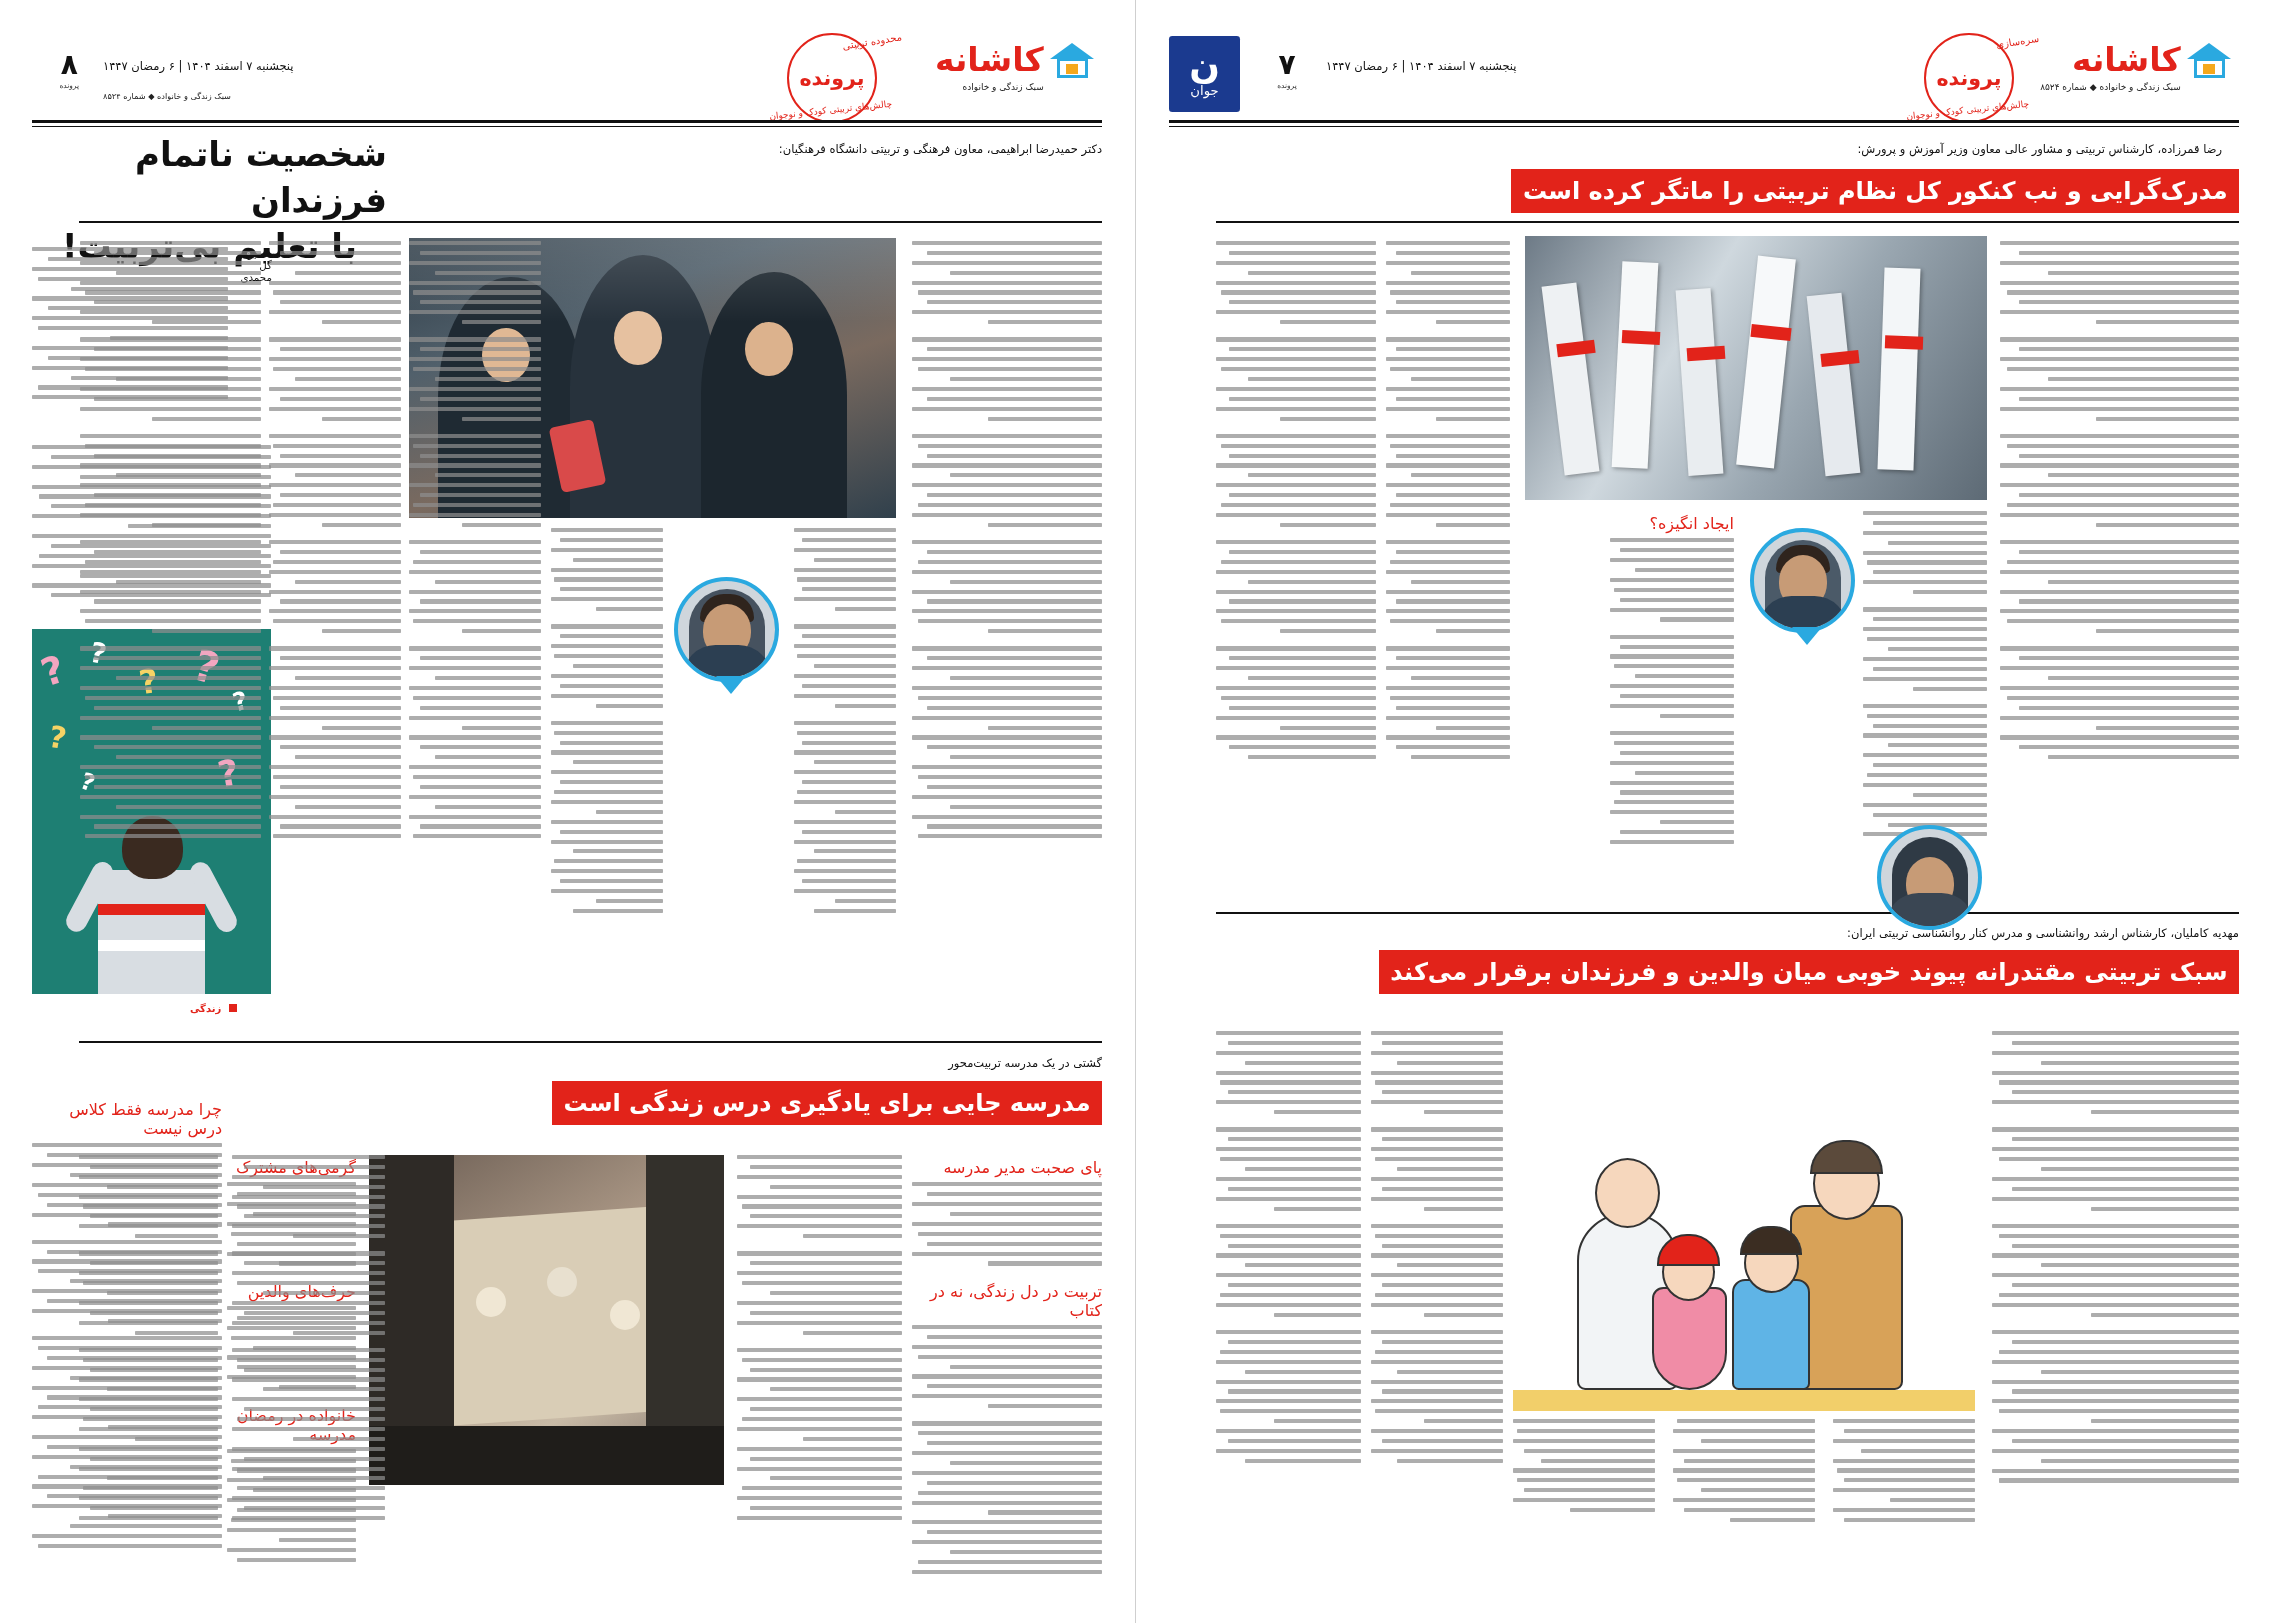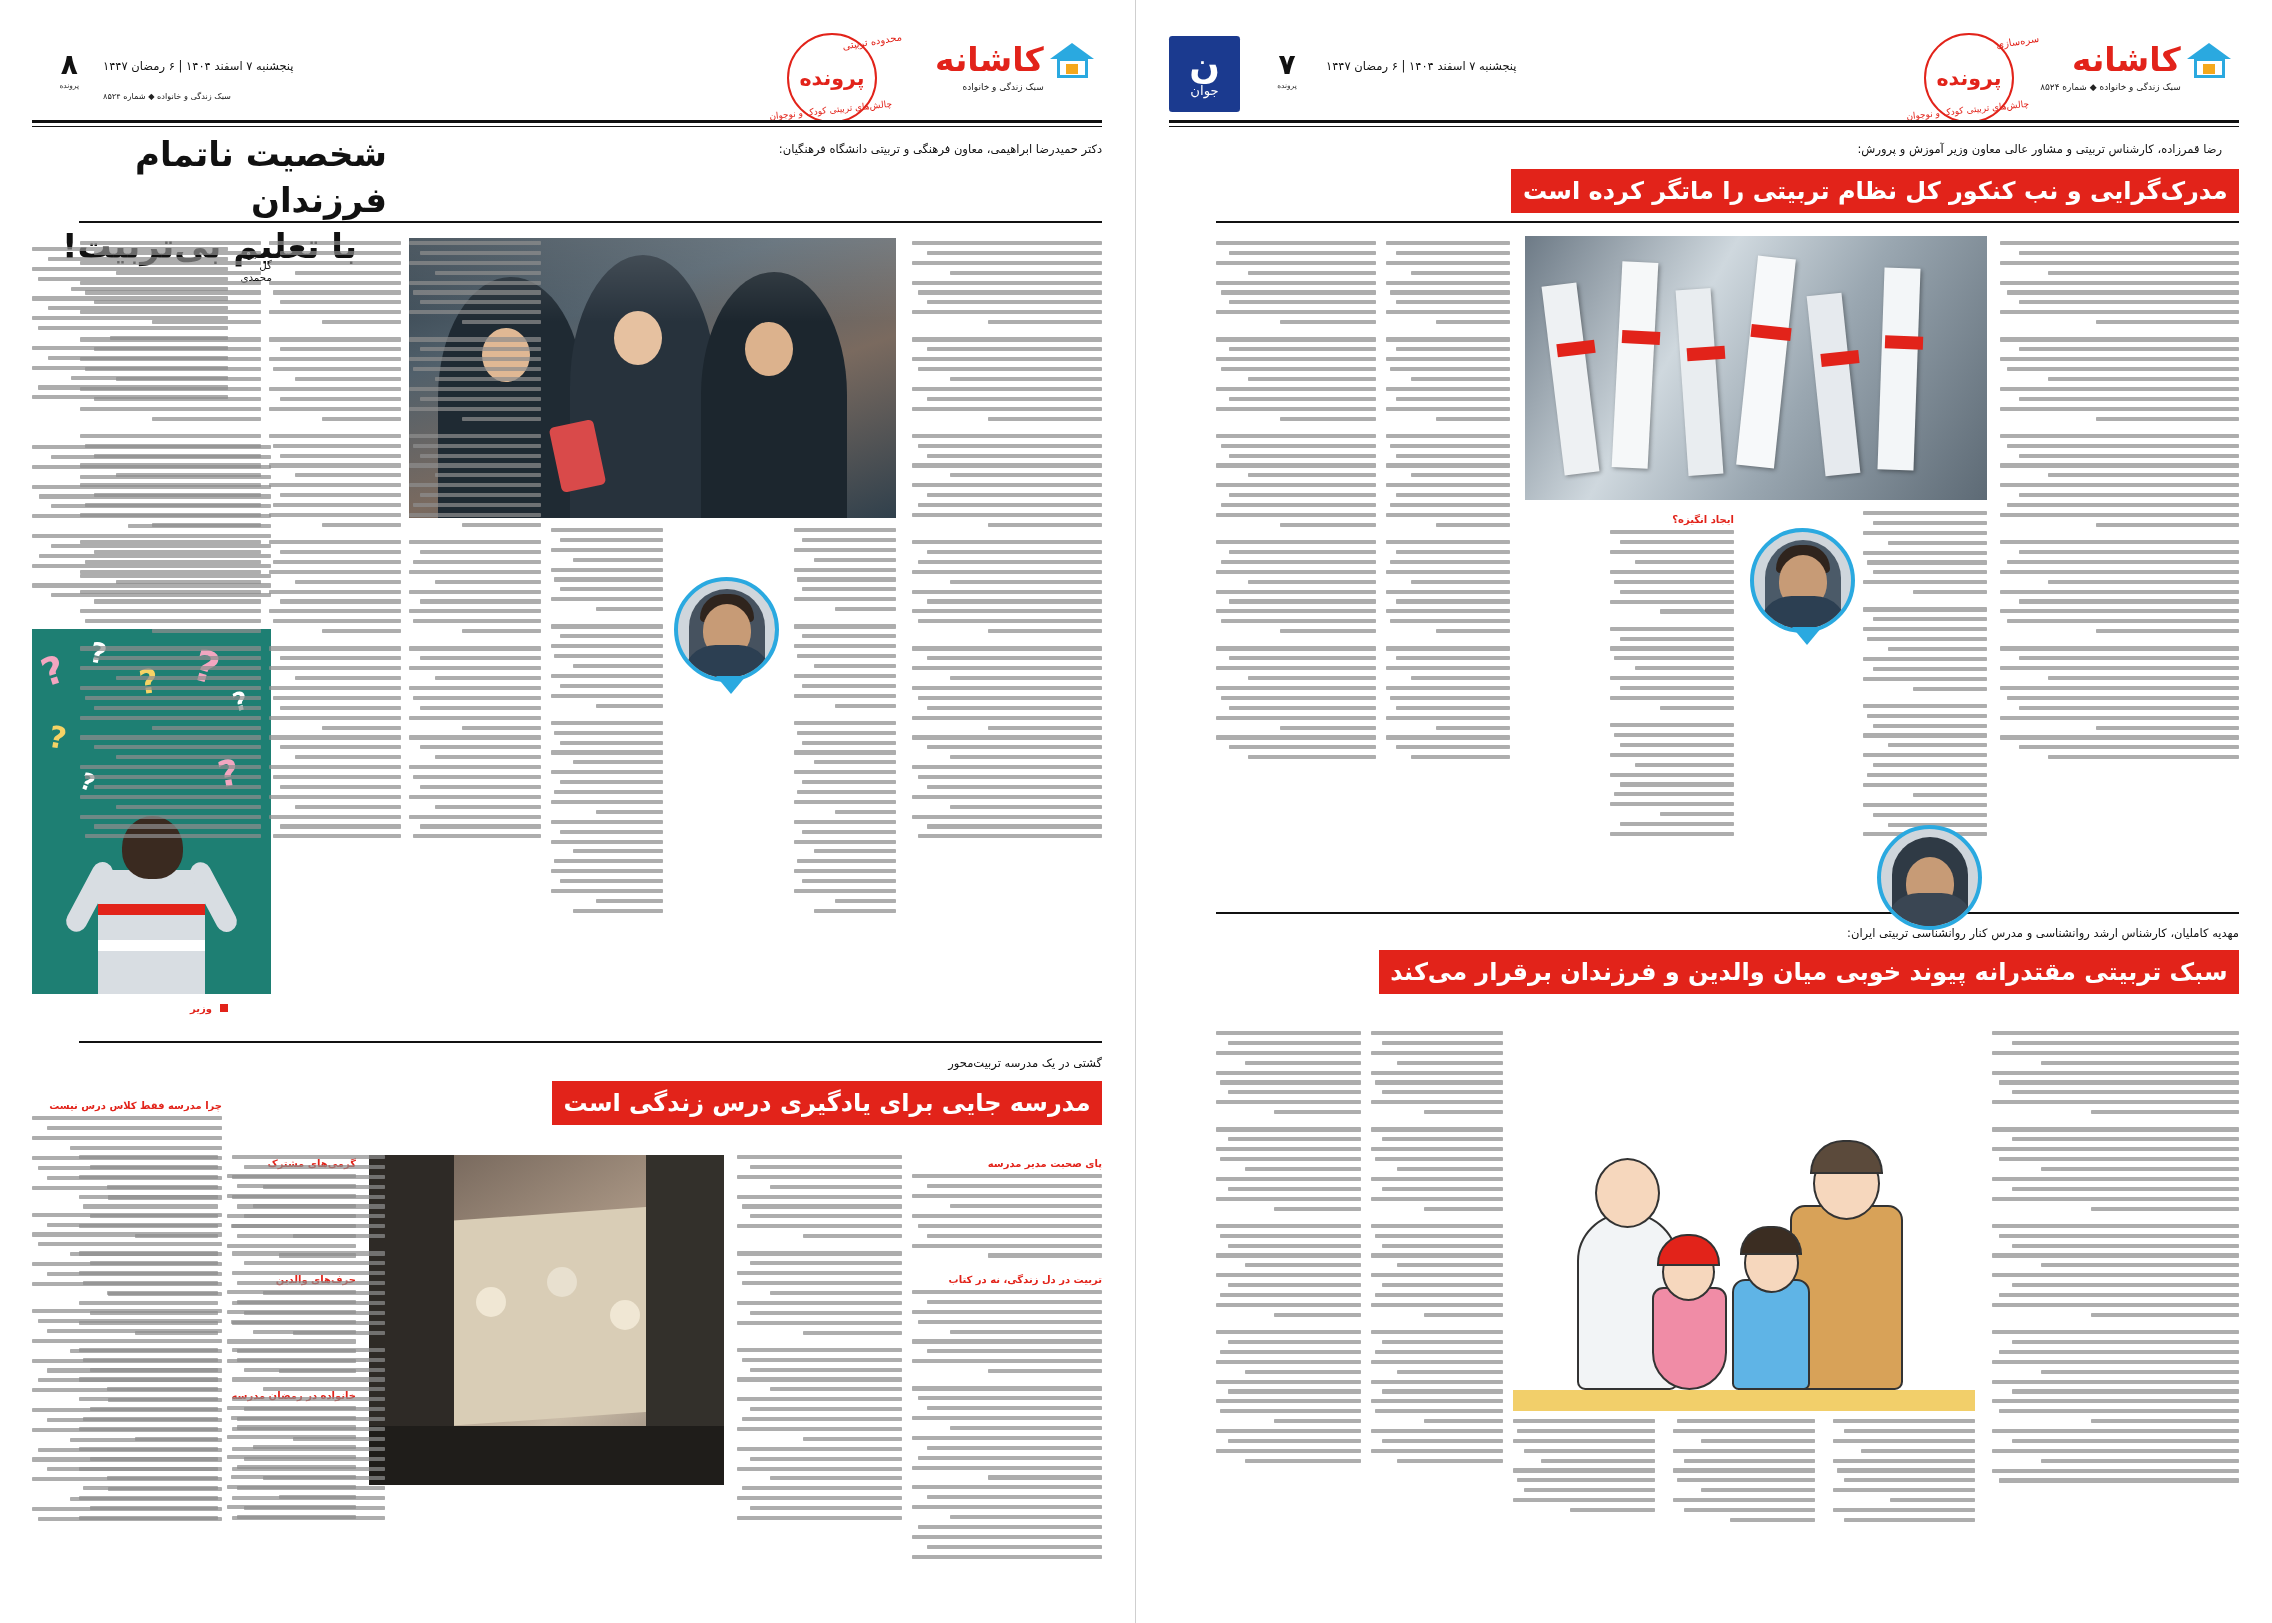--- a/index.html
+++ b/index.html
@@ -112,21 +112,21 @@
   .avatar .shirt{position:absolute;left:50%;bottom:0;transform:translateX(-50%);width:89px;height:33px;background:#2c3f52;border-radius:33px 33px 0 0;}
   .avatar .scarf{position:absolute;left:50%;top:8.2px;transform:translateX(-50%);width:76px;height:89px;background:#3d4a57;border-radius:38px 38px 16.5px 16.5px;}
   .arrow-down{
     position:absolute;width:0;height:0;border-left:15.7px solid transparent;border-right:15.7px solid transparent;
     border-top:18px solid #2aa9e0;
   }
   .pull{
     position:absolute;font-size:10.7px;color:#111;text-align:justify;line-height:1.9;
   }
   .rule-h{position:absolute;background:#111;height:1.6px;}
-  .subhead-red{font-size:10px;color:#e2231a;font-weight:bold;margin:3.3px 0 5px;}
+  .subhead-red{font-size:16px;color:#e2231a;font-weight:normal;margin:3.3px 0 5px;}
   .report-tag{position:absolute;font-size:10px;color:#e2231a;font-weight:bold;}
   .byline{font-size:10.3px;color:#111;text-align:right;}
 </style>
 </head>
 <body>
 
 <div class="page">
 
   <div class="sheet right">
 
@@ -797,21 +797,21 @@
           <div class="stripe" style="bottom:43px;background:#ffffff;"></div>
           <div class="head"></div>
           <div class="arm" style="left:30px;bottom:59px;transform:rotate(28deg);"></div>
           <div class="arm" style="right:30px;bottom:59px;transform:rotate(-28deg);"></div>
         </div>
       </div>
     </div>
 
     <div class="report-tag" style="top:1003px;left:191px;">
       <span style="display:inline-block;width:8.2px;height:8.2px;background:#e2231a;margin-left:4.1px;"></span>
-      <span>وزیر</span>
+      <span>زندگی</span>
     </div>
 
     <div class="col" style="top:241px;right:33px;width:190px;height:759px;">
       <div class="tline s1"></div>
         <div class="tline s2"></div>
         <div class="tline s1"></div>
         <div class="tline s3"></div>
       <div class="tline s1"></div>
         <div class="tline s5"></div>
         <div class="tline s2"></div>

